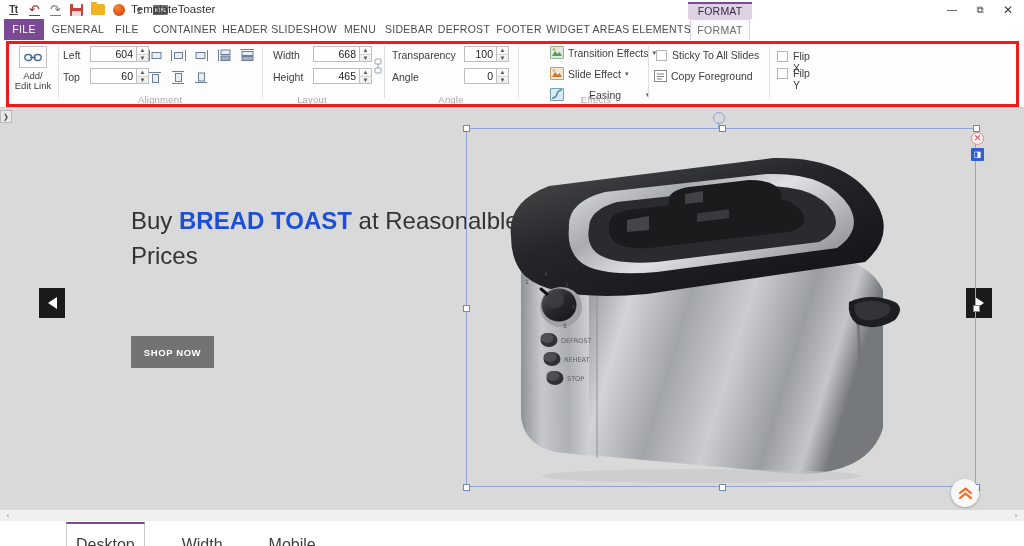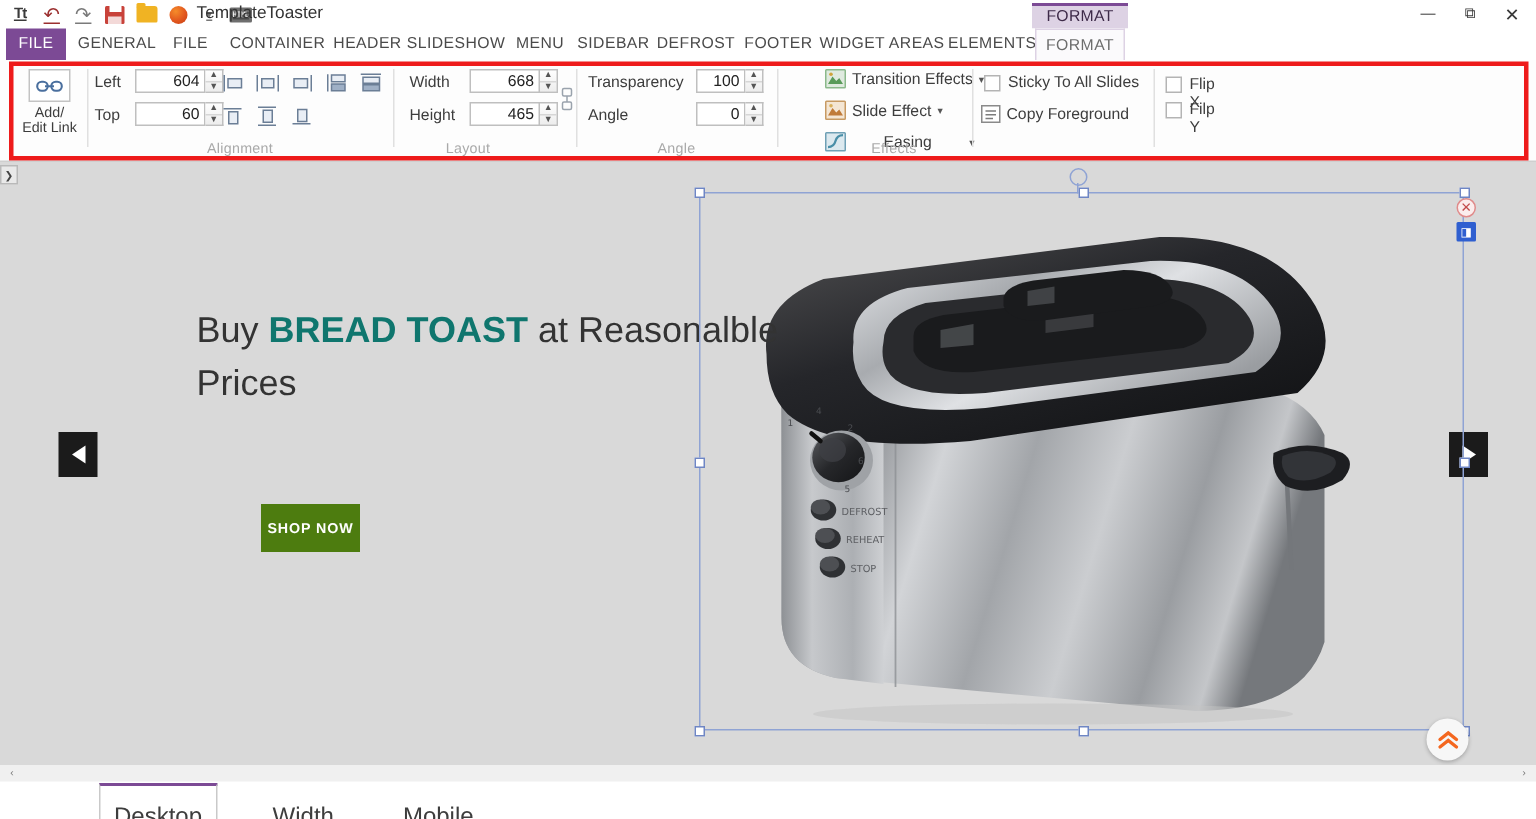--- a/index.html
+++ b/index.html
@@ -101,25 +101,25 @@
   .lefttab{
     position:absolute; left:0; top:110px; width:12px;height:13px;
     background:#e9e9e9; border:1px solid #b9b9b9; z-index:30;
     display:flex;align-items:center;justify-content:center;font-size:7px;color:#444;
   }
   .sliderow{ position:absolute; inset:0; }
 
   .slide-text{ position:absolute; left:131px; top:88px; width:390px; }
   .slide-sub{ font-size:16.5px; color:#4a4a4a; font-weight:normal; line-height:1.3; }
   .slide-head{ font-size:24px; color:#333; line-height:1.45; margin-top:8px; font-weight:normal;}
-  .slide-head b{ color:#0f766e; font-weight:bold; }
+  .slide-head b{ color:#1d4ed8; font-weight:bold; }
   .shopbtn{
-    position:absolute; left:131px; top:228px; width:66px;height:32px;
-    background:#4d7c0f; color:#fff; font-size:9.5px; font-weight:bold;
-    letter-spacing:0.6px; display:flex;align-items:center;justify-content:center;margin-left:43px;
+    position:absolute; left:131px; top:228px; width:83px;height:32px;
+    background:#737373; color:#fff; font-size:9.5px; font-weight:bold;
+    letter-spacing:0.6px; display:flex;align-items:center;justify-content:center;
   }
 
   .navbtn{
     position:absolute; width:26px;height:30px; background:#1b1b1b;
     display:flex;align-items:center;justify-content:center;
   }
   .navbtn span{ display:block; width:0;height:0;}
   .nav-prev span{ border-top:6px solid transparent;border-bottom:6px solid transparent;border-right:9px solid #fff;}
   .nav-next span{ border-top:6px solid transparent;border-bottom:6px solid transparent;border-left:9px solid #fff;}
 

